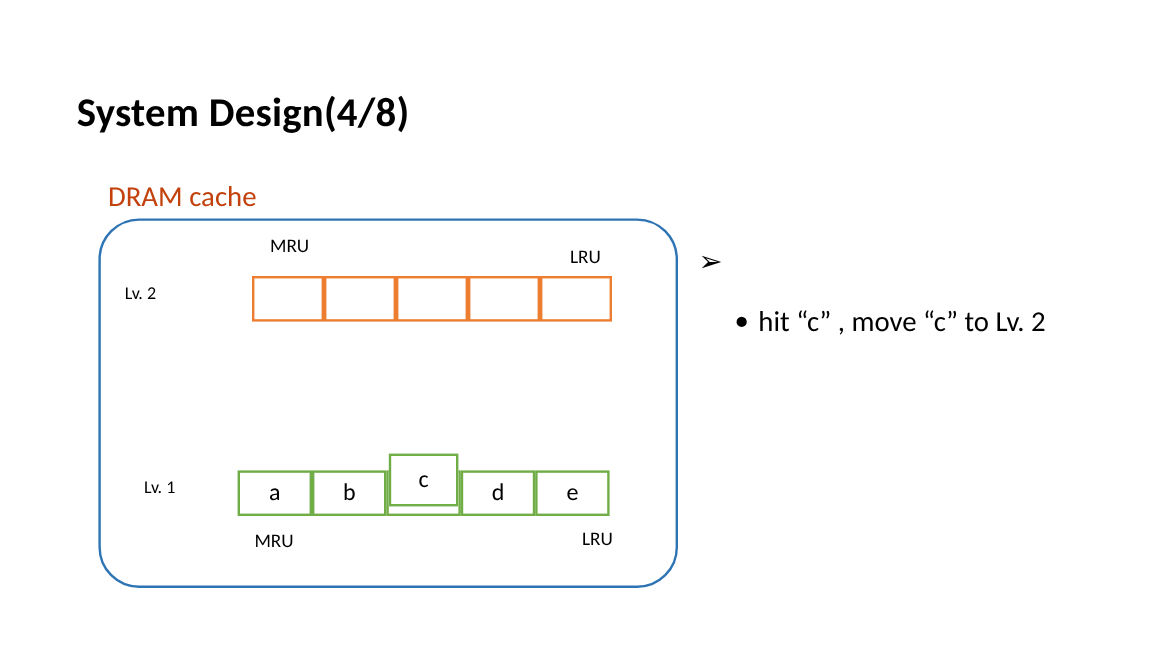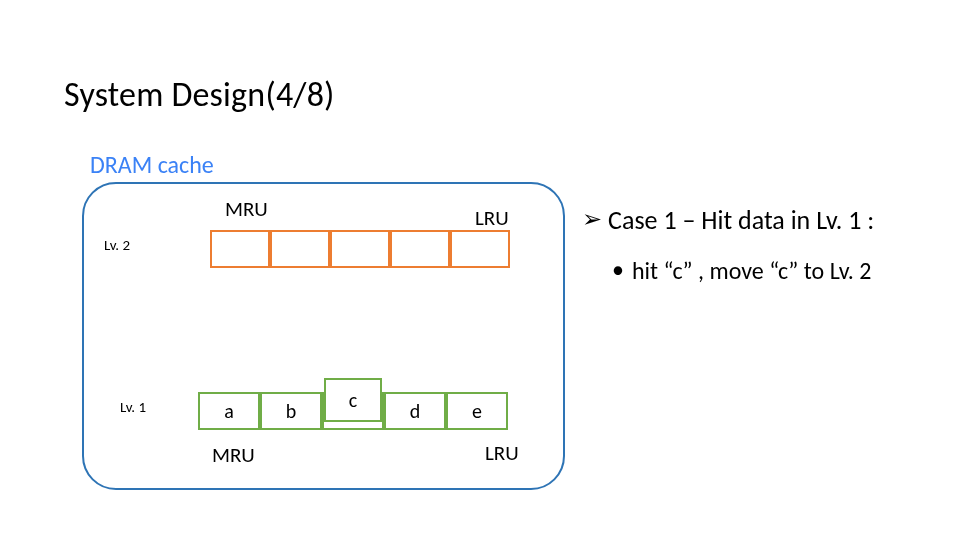--- a/index.html
+++ b/index.html
@@ -14,45 +14,45 @@
   .slide {
     position: relative;
     width: 960px;
     height: 540px;
   }
   .title {
     position: absolute;
     left: 64px;
     top: 74px;
     font-size: 34px;
-    font-weight: 400;
+    font-weight: 700;
     letter-spacing: 0.2px;
   }
   .subtitle {
     position: absolute;
     left: 90px;
     top: 150px;
     font-size: 24px;
-    color: #3b82f6;
+    color: #c2410c;
   }
   
   .cache-box {
     position: absolute;
     left: 82px;
     top: 182px;
     width: 483px;
     height: 308px;
     border: 2px solid #2e74b5;
     border-radius: 34px;
     box-sizing: border-box;
   }
   
   .lbl {
     position: absolute;
-    font-size: 21px;
+    font-size: 16px;
   }
   .mru-top { left: 225px; top: 196px; }
   .lru-top { left: 475px; top: 205px; }
   .mru-bot { left: 212px; top: 442px; }
   .lru-bot { left: 485px; top: 440px; }
   
   .lv {
     position: absolute;
     font-size: 15px;
   }
@@ -157,21 +157,20 @@
   </div>
 
   <div class="c-cell-wrap">c</div>
 
   <div class="lbl mru-bot">MRU</div>
   <div class="lbl lru-bot">LRU</div>
 
   <div class="right-col">
     <div class="case-line">
       <span class="arrow">➢</span>
-      <span>Case 1 – Hit data in Lv. 1 :</span>
     </div>
     <div class="hit-line">
       <span class="bullet">•</span>
       <span>hit “c” , move “c” to Lv. 2</span>
     </div>
   </div>
 
 </div>
 
 </body></html>

